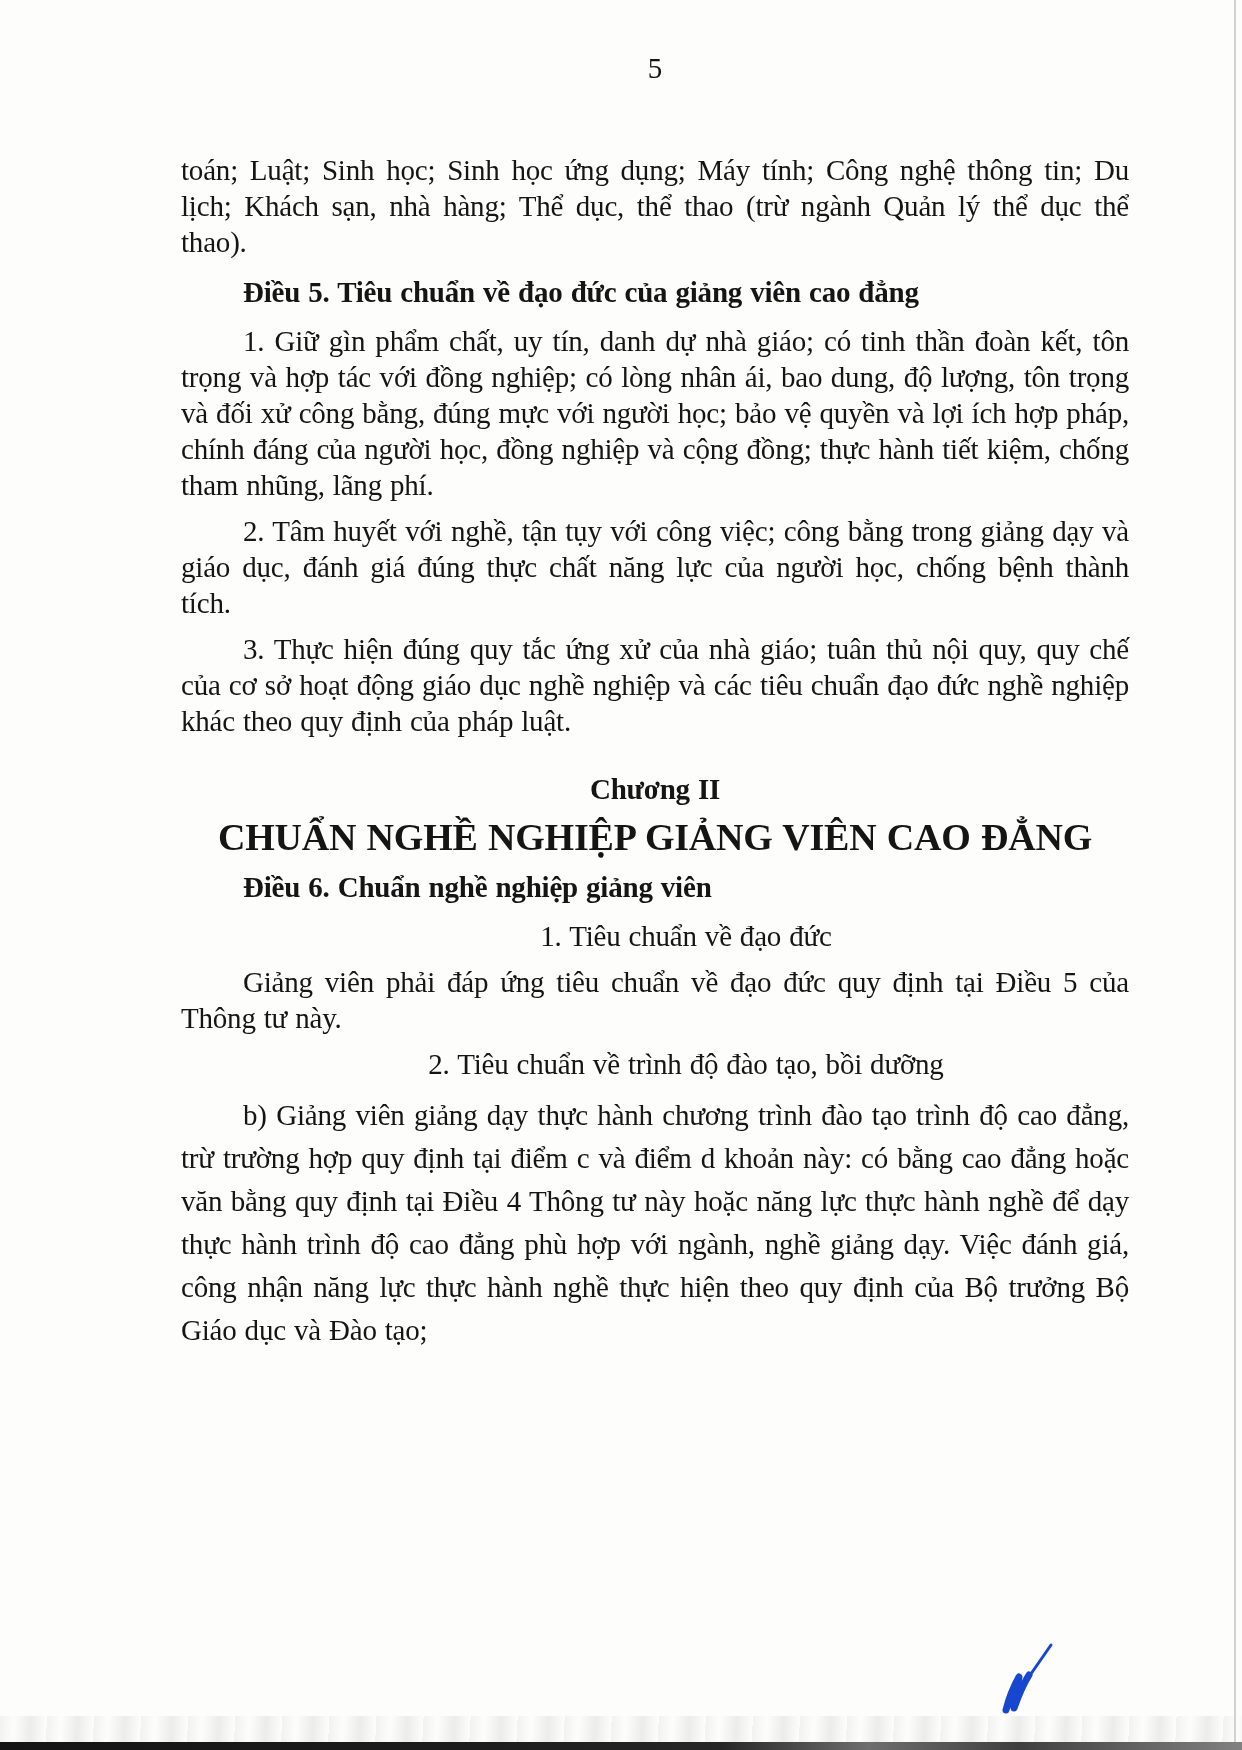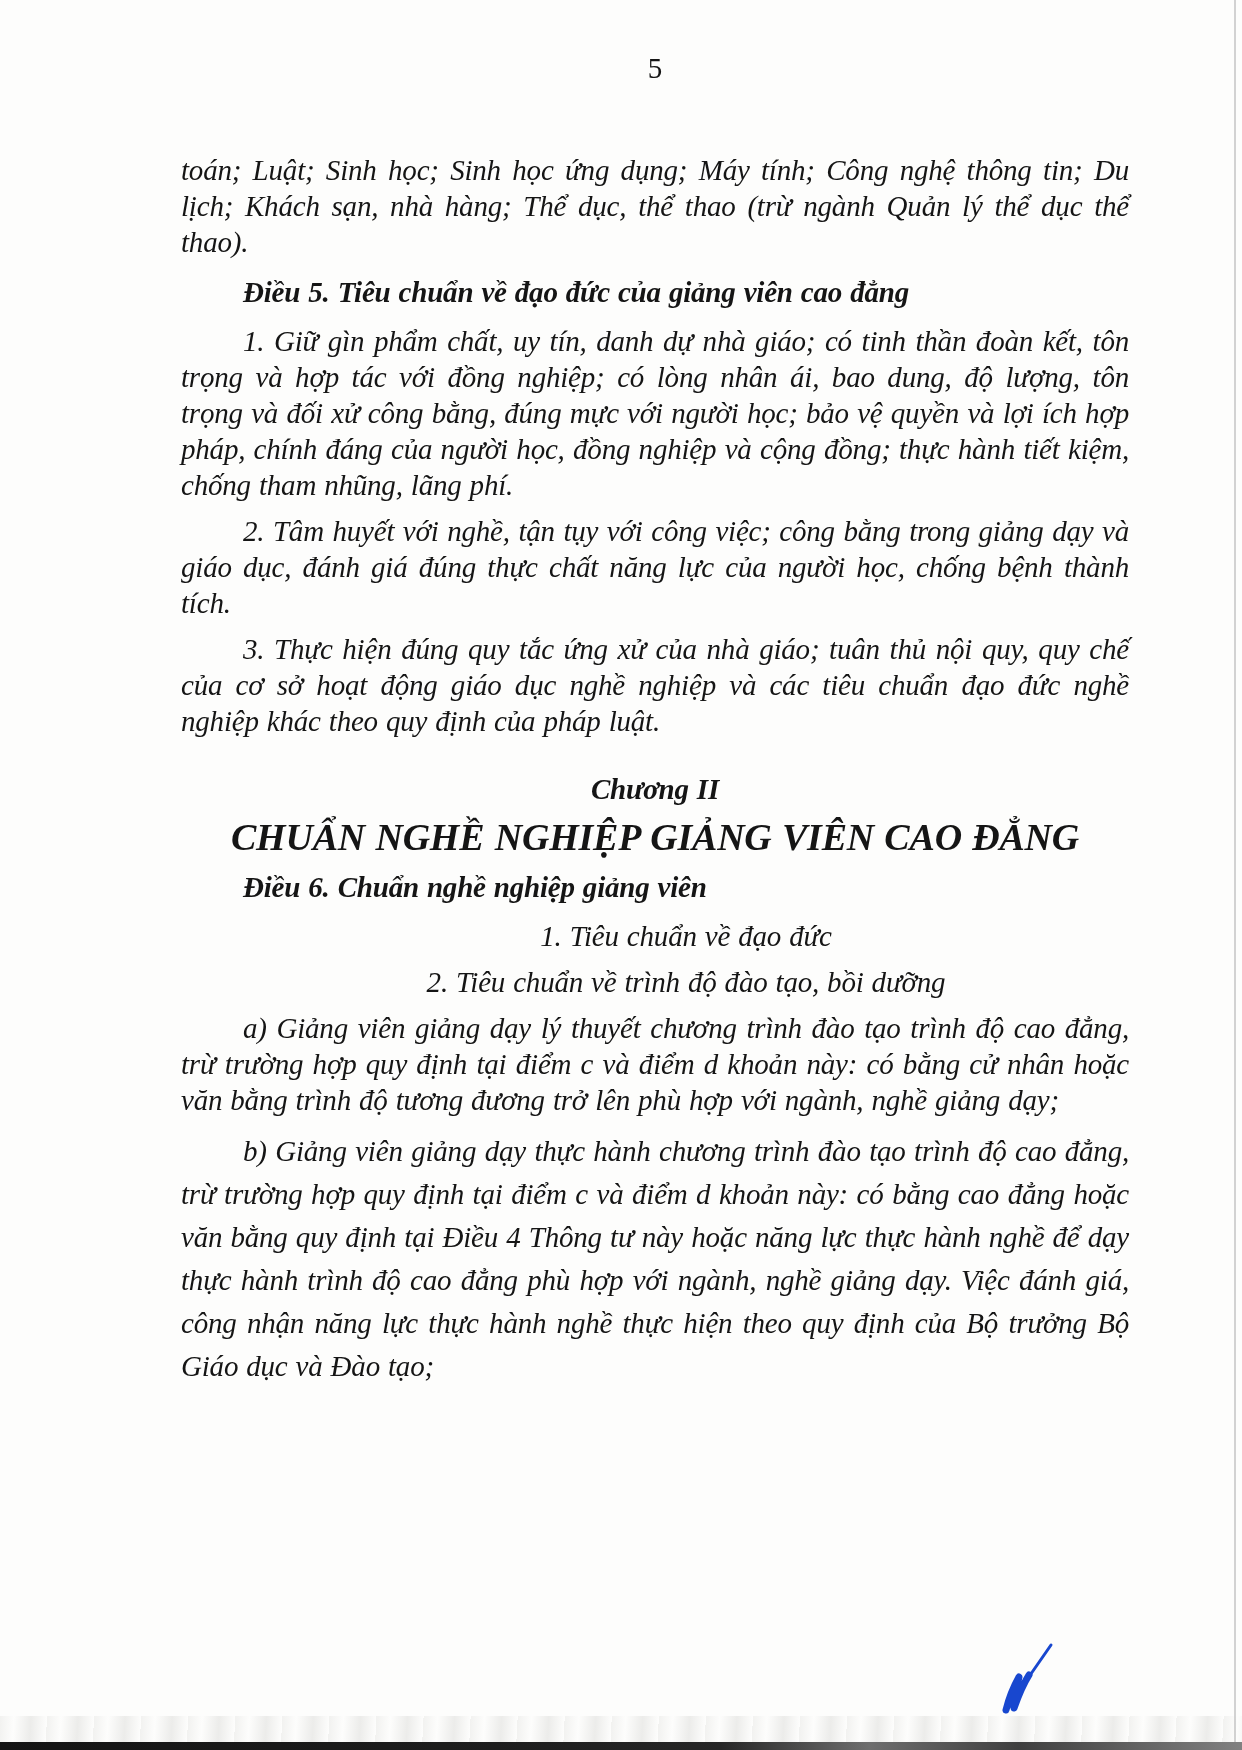--- a/index.html
+++ b/index.html
@@ -30,21 +30,20 @@
   }
 
   p.block {
     margin: 0 0 10px 0;
     font-size: 29px;
     line-height: 36px;
     letter-spacing: -0.2px;
     text-align: justify;
     text-indent: 62px;
     word-spacing: 1px;
-    font-style: italic;
   }
 
   p.first { margin-top: 66px; }
   p.cont { text-indent: 0; }
 
   p.art-heading {
     font-weight: bold;
     text-align: left;
     margin: 14px 0 13px 0;
   }
@@ -141,24 +140,24 @@
     <p class="block">3. Thực hiện đúng quy tắc ứng xử của nhà giáo; tuân thủ nội quy, quy chế của cơ sở hoạt động giáo dục nghề nghiệp và các tiêu chuẩn đạo đức nghề nghiệp khác theo quy định của pháp luật.</p>
 
     <p class="block chap-label">Chương II</p>
 
     <p class="block chap-title">CHUẨN NGHỀ NGHIỆP GIẢNG VIÊN CAO ĐẲNG</p>
 
     <p class="block art-heading">Điều 6. Chuẩn nghề nghiệp giảng viên</p>
 
     <p class="block sub-heading">1. Tiêu chuẩn về đạo đức</p>
 
+    <p class="block">Giảng viên phải đáp ứng tiêu chuẩn về đạo đức quy định tại Điều 5 của Thông tư này.</p>
 
     <p class="block sub-heading">2. Tiêu chuẩn về trình độ đào tạo, bồi dưỡng</p>
 
-    <p class="block">a) Giảng viên giảng dạy lý thuyết chương trình đào tạo trình độ cao đẳng, trừ trường hợp quy định tại điểm c và điểm d khoản này: có bằng cử nhân hoặc văn bằng trình độ tương đương trở lên phù hợp với ngành, nghề giảng dạy;</p>
 
     <p class="block loose">b) Giảng viên giảng dạy thực hành chương trình đào tạo trình độ cao đẳng, trừ trường hợp quy định tại điểm c và điểm d khoản này: có bằng cao đẳng hoặc văn bằng quy định tại Điều 4 Thông tư này hoặc năng lực thực hành nghề để dạy thực hành trình độ cao đẳng phù hợp với ngành, nghề giảng dạy. Việc đánh giá, công nhận năng lực thực hành nghề thực hiện theo quy định của Bộ trưởng Bộ Giáo dục và Đào tạo;</p>
 
   </div>
 
   <svg class="ink-mark" viewBox="0 0 58 76" xmlns="http://www.w3.org/2000/svg">
     <path d="M10 70 C13 58 18 46 23 37 C20 50 17 62 18 68 C23 54 28 43 33 35" fill="none" stroke-width="7" stroke-linecap="round" stroke-linejoin="round" stroke="#1847cf"></path>
     <path d="M30 41 L55 5" fill="none" stroke-width="3" stroke-linecap="round" stroke="#1847cf"></path>
   </svg>
 

